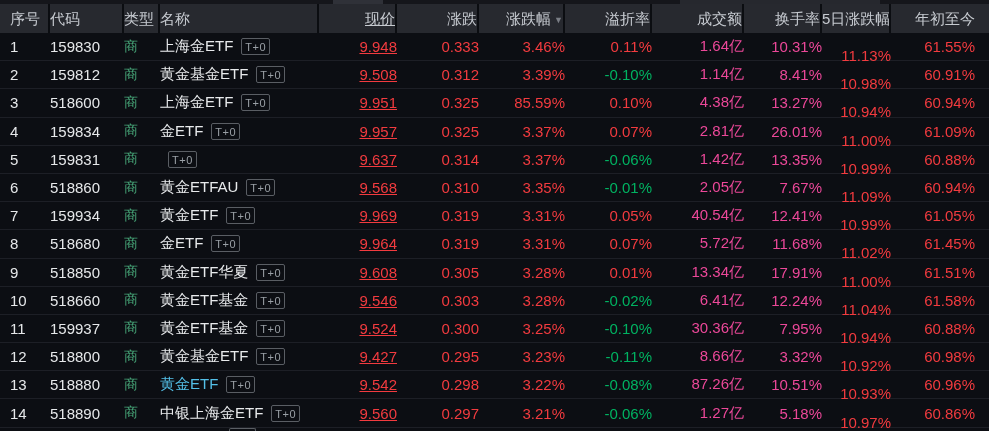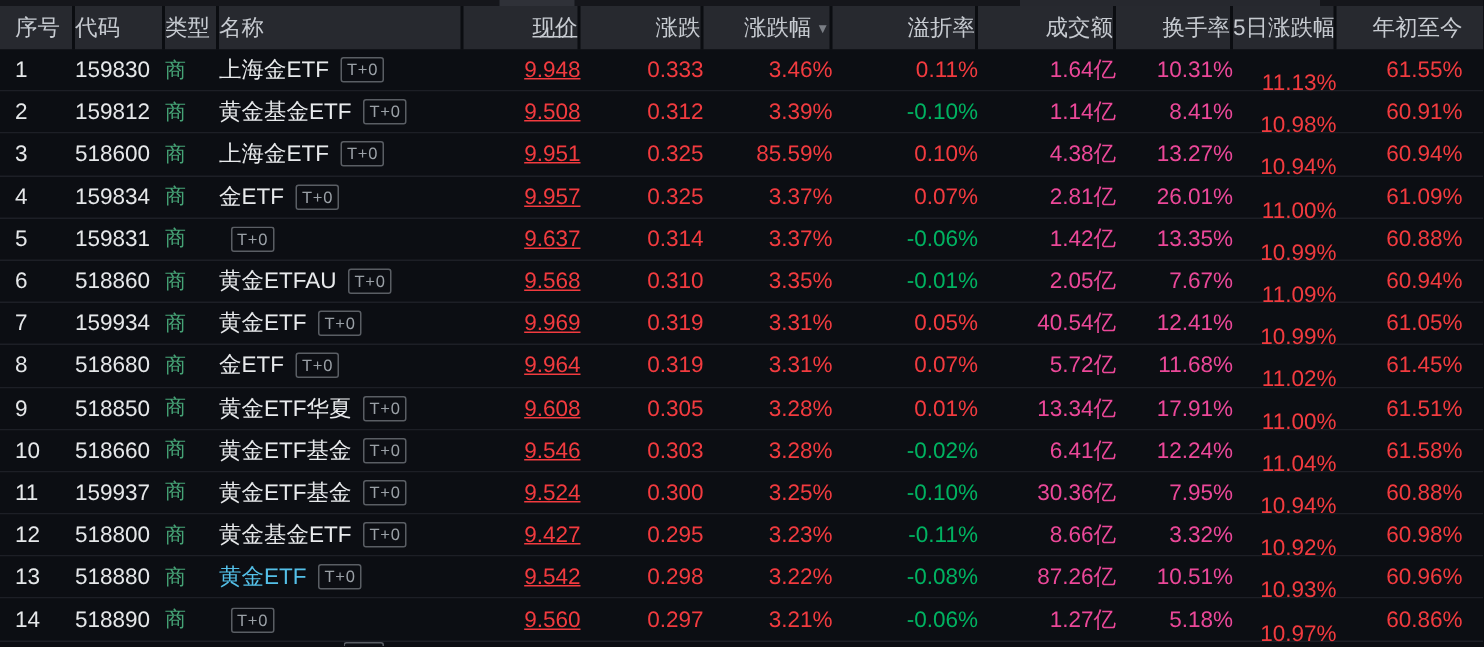--- a/index.html
+++ b/index.html
@@ -29,27 +29,27 @@
   
   .rows { display:flex; flex-direction:column; }
   .trow {
     display:flex; height:28.2px; align-items:center;
     border-bottom:1px solid #1d1f26; background:#0c0e13;
     font-size:15px;
   }
 
   
   .c-seq   { width:50px;  padding-left:10px; text-align:left; }
-  .c-code  { width:60px;  text-align:left; }
+  .c-code  { width:74px;  text-align:left; }
   .c-type  { width:36px;  text-align:left; }
   .c-name  { flex:1; display:flex; align-items:center; overflow:hidden; white-space:nowrap; }
   .c-price { width:78px;  text-align:right;text-decoration:underline; }
   .c-chg   { width:82px;  text-align:right; }
   .c-pct   { width:86px;  text-align:right; }
-  .c-prem  { width:97px;  text-align:right; }
+  .c-prem  { width:87px;  text-align:right; }
   .c-turn  { width:92px;  text-align:right; }
   .c-rate  { width:78px;  text-align:right; }
   .c-d5    { width:69px;  text-align:right;margin-top:18px; }
   .c-ytd   { width:98px;  text-align:right; padding-right:14px; }
 
   .t-seq   { color:#e6e8ea; }
   .t-code  { color:#e6e8ea; }
   .t-type  { color:#46a376; font-size:14px; }
   .t-name  { color:#e8eaec; font-size:15px; }
   .t-name.hl { color:#54c0e8; }
@@ -317,20 +317,21 @@
         <div class="c-turn t-white">87.26亿</div>
         <div class="c-rate t-white">10.51%</div>
         <div class="c-d5 up">10.93%</div>
         <div class="c-ytd up">60.96%</div>
       </div>
       <div class="trow">
         <div class="c-seq t-seq">14</div>
         <div class="c-code t-code">518890</div>
         <div class="c-type t-type">商</div>
         <div class="c-name">
+          <span class="t-name">中银上海金ETF</span>
           <span class="badge-t0">T+0</span>
         </div>
         <div class="c-price up">9.560</div>
         <div class="c-chg up">0.297</div>
         <div class="c-pct up">3.21%</div>
         <div class="c-prem down">-0.06%</div>
         <div class="c-turn t-white">1.27亿</div>
         <div class="c-rate t-white">5.18%</div>
         <div class="c-d5 up">10.97%</div>
         <div class="c-ytd up">60.86%</div>

